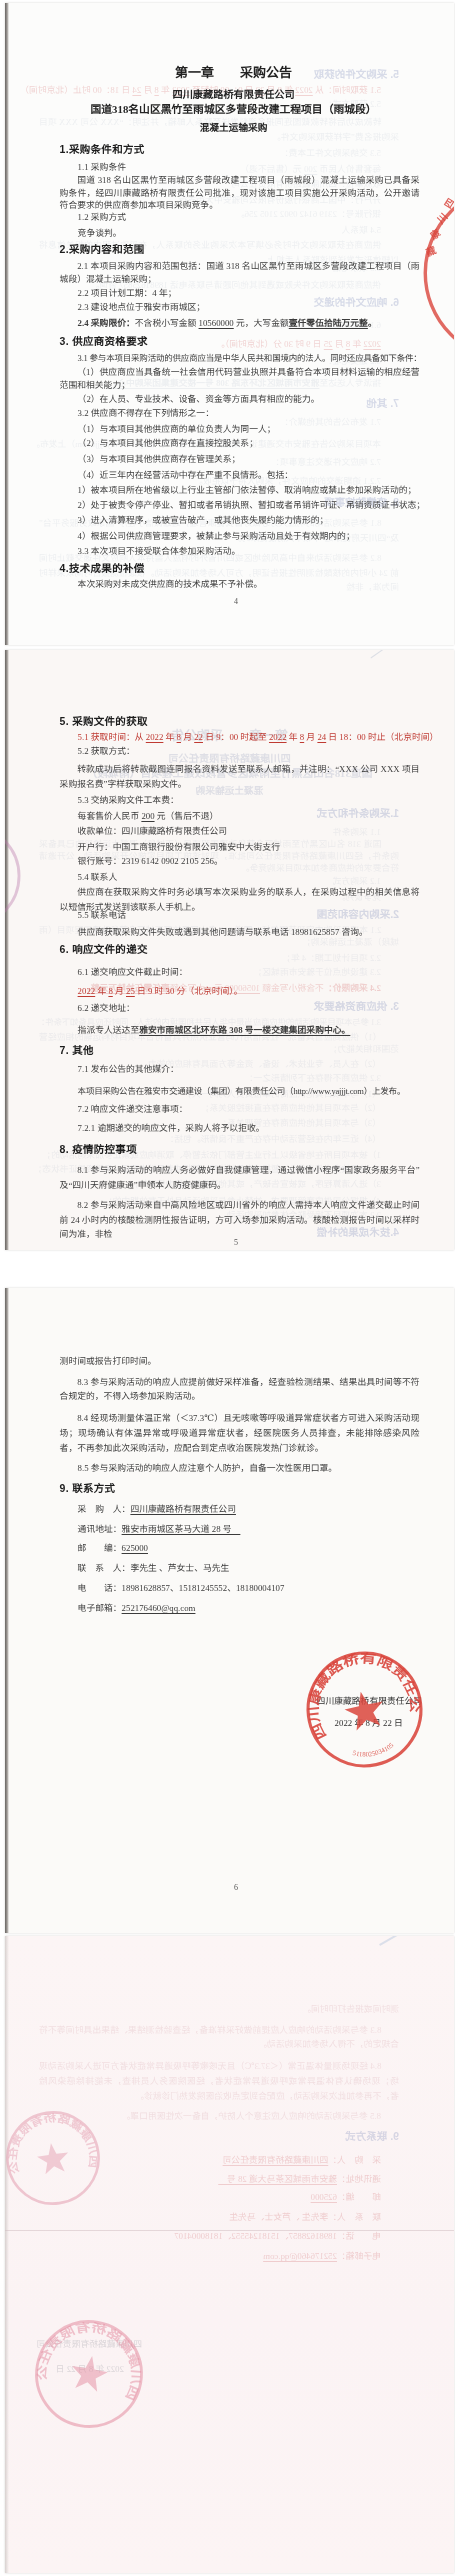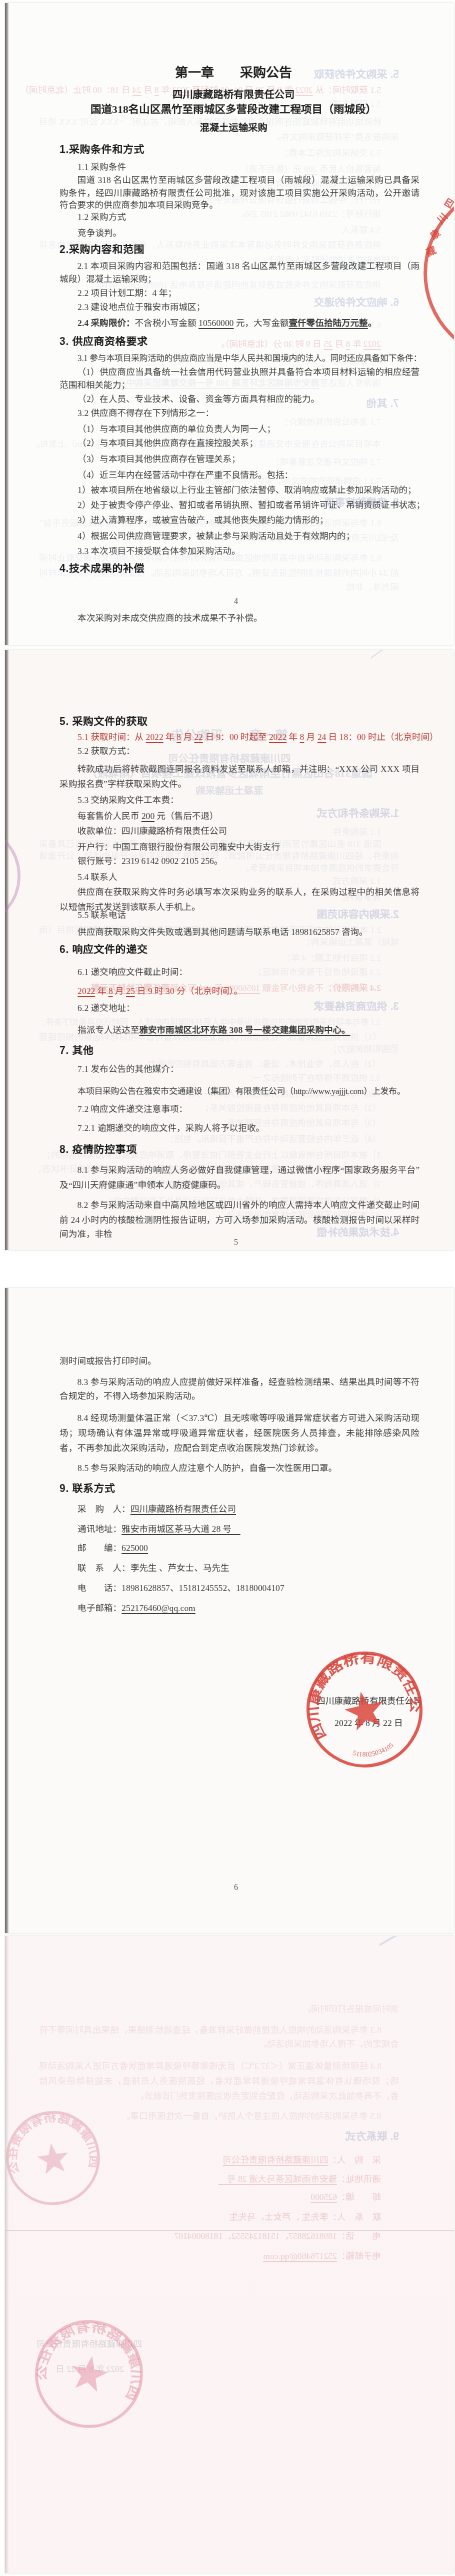--- a/index.html
+++ b/index.html
@@ -119,21 +119,21 @@
   <div class="line" style="top:433px">（2）与本项目其他供应商存在直接控股关系；</div>
   <div class="line" style="top:449px">（3）与本项目其他供应商存在管理关系；</div>
   <div class="line" style="top:465px">（4）近三年内在经营活动中存在严重不良情形。包括：</div>
   <div class="line" style="top:480px">1）被本项目所在地省级以上行业主管部门依法暂停、取消响应或禁止参加采购活动的；</div>
   <div class="line" style="top:495px">2）处于被责令停产停业、暂扣或者吊销执照、暂扣或者吊销许可证、吊销资质证书状态；</div>
   <div class="line" style="top:510px">3）进入清算程序，或被宣告破产，或其他丧失履约能力情形的；</div>
   <div class="line" style="top:526px">4）根据公司供应商管理要求，被禁止参与采购活动且处于有效期内的；</div>
   <div class="line" style="top:541px">3.3 本次项目不接受联合体参加采购活动。</div>
 
   <div class="h" style="top:557px">4.技术成果的补偿</div>
-  <div class="line" style="top:608px">本次采购对未成交供应商的技术成果不予补偿。</div>
+  <div class="line" style="top:574px">本次采购对未成交供应商的技术成果不予补偿。</div>
 
   <div class="pagenum" style="top:594px">4</div>
 
   <svg class="stamp" style="left:410px;top:173px" width="194" height="194" viewBox="0 0 340 340">
     <circle cx="170" cy="170" r="152" fill="none" stroke="#d9453c" stroke-width="6" opacity="0.8"></circle>
   </svg>
   <span class="seal-char" style="left:439px;top:193px;transform:rotate(-58deg)">四</span>
   <span class="seal-char" style="left:432px;top:208px;transform:rotate(-47deg)">川</span>
   <span class="seal-char" style="left:425px;top:224px;transform:rotate(-35deg)">康</span>
   <span class="seal-char" style="left:421px;top:241px;transform:rotate(-24deg)">藏</span>

